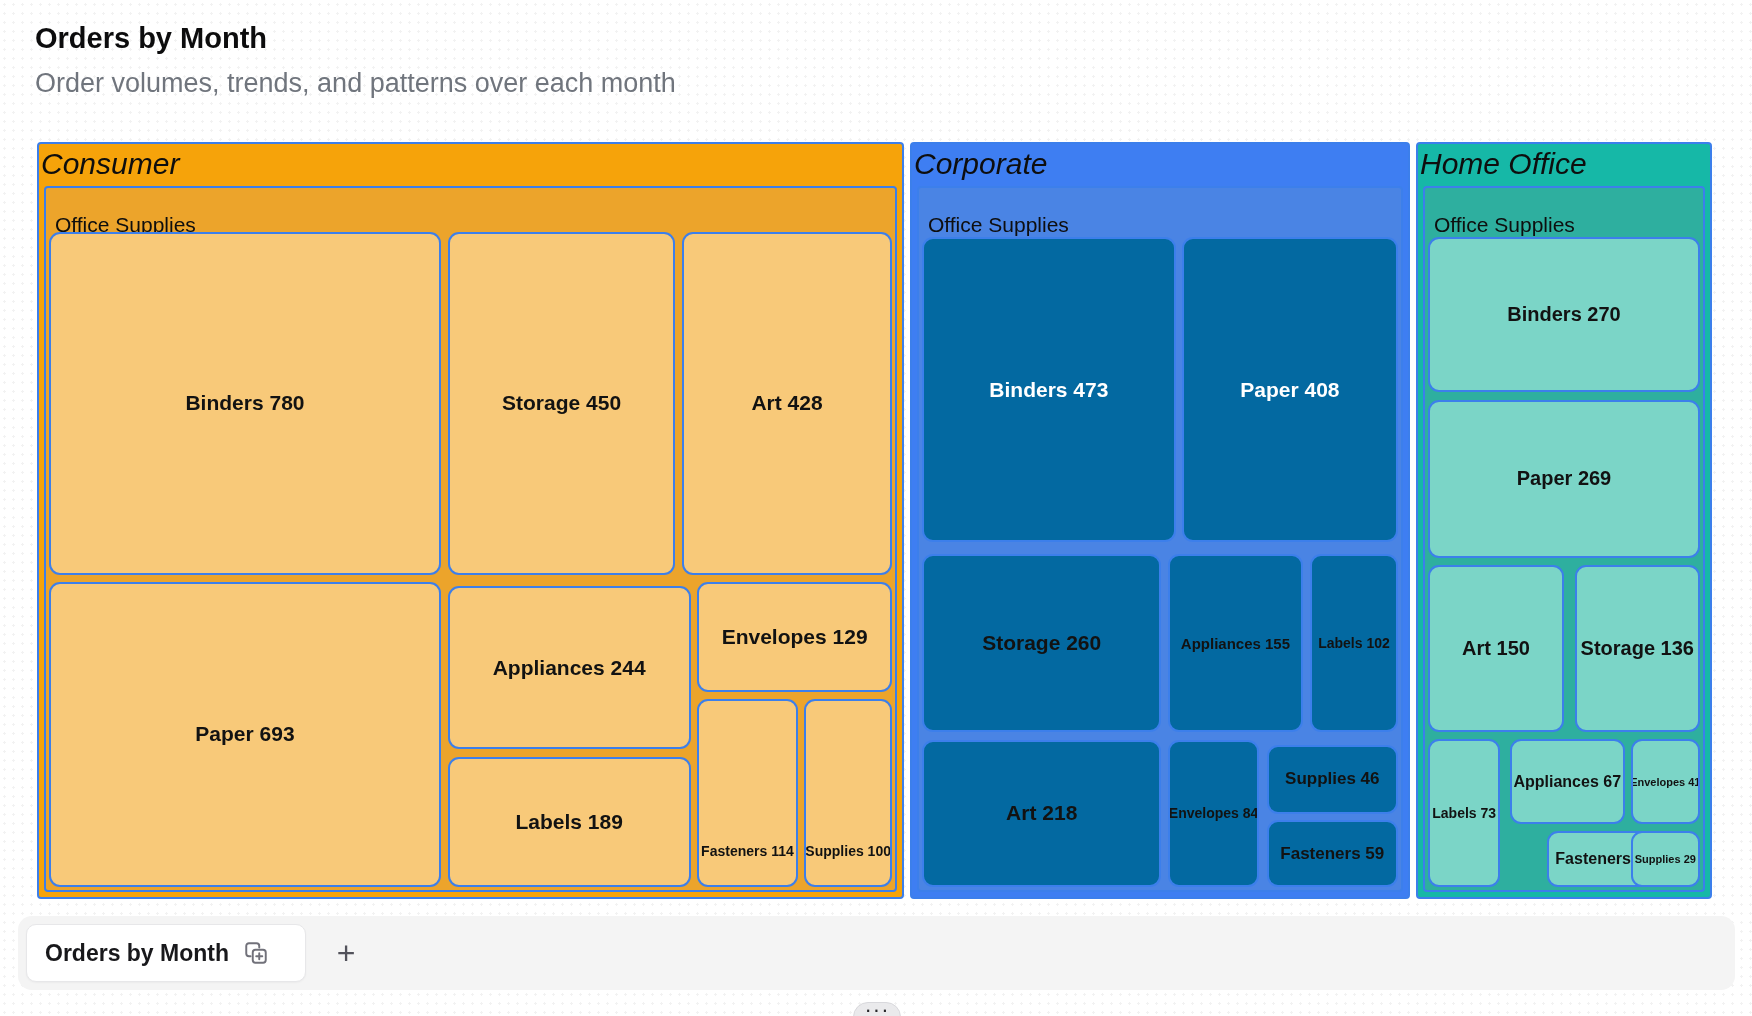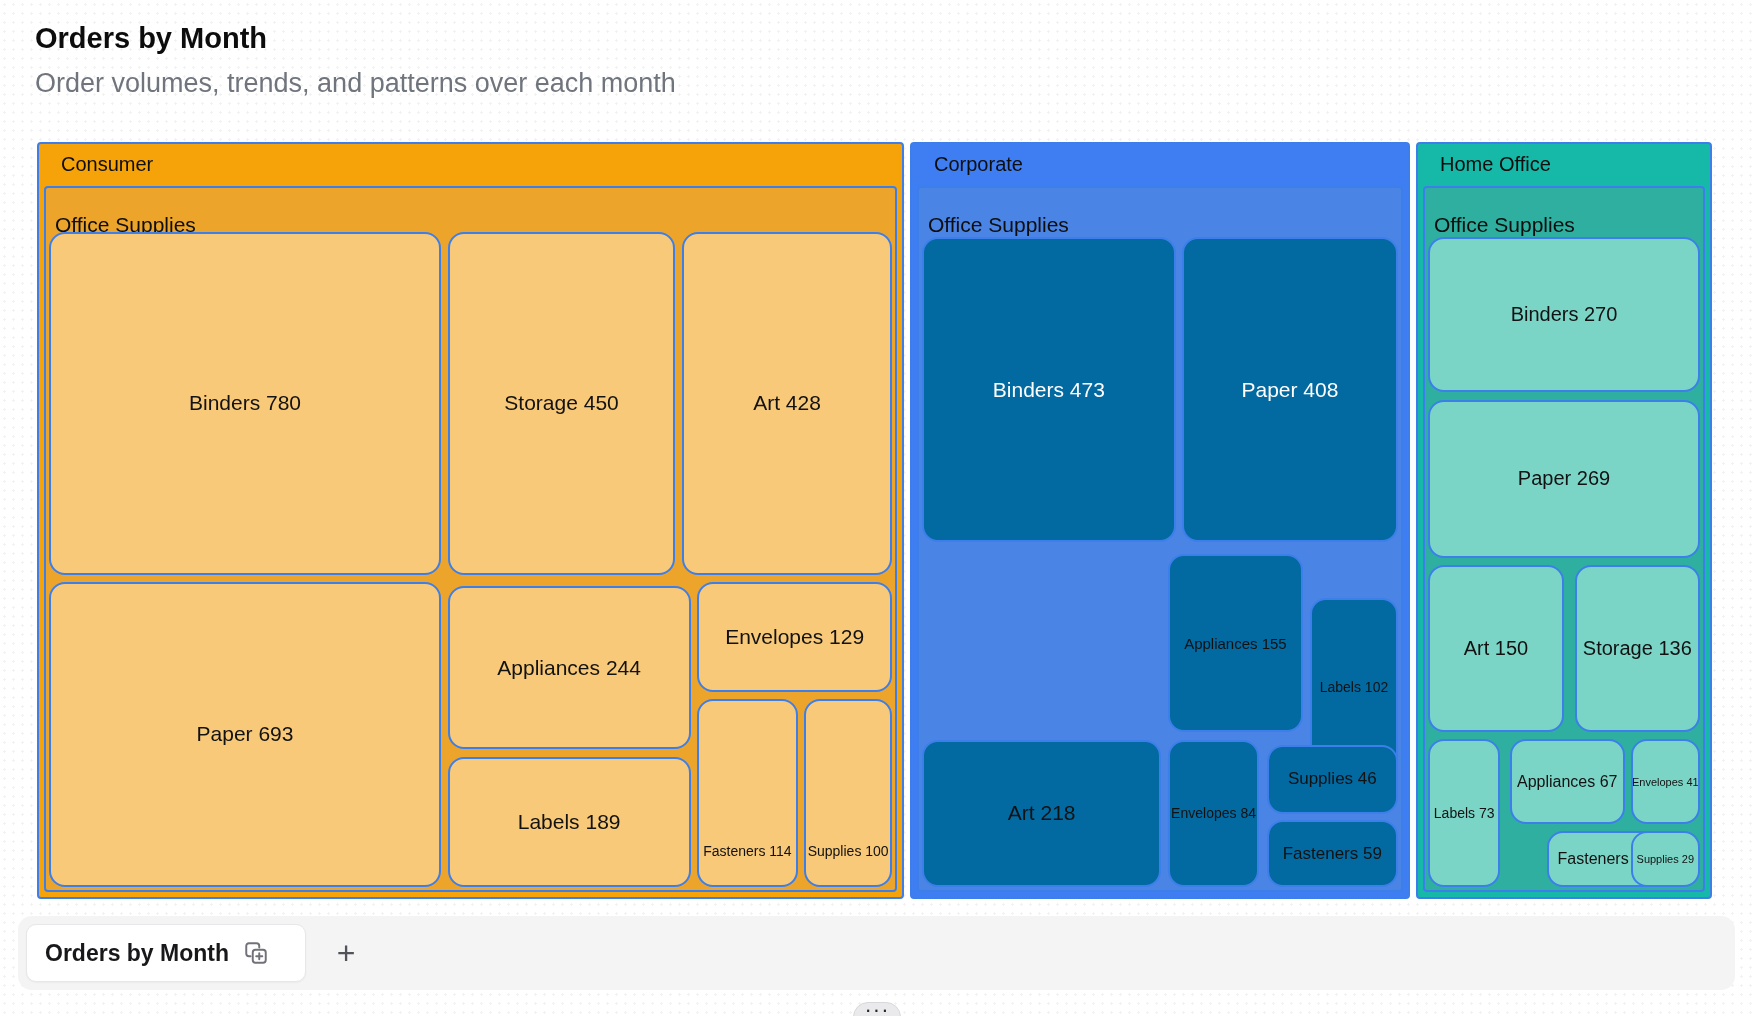--- a/index.html
+++ b/index.html
@@ -9,28 +9,28 @@
     background-image:radial-gradient(circle, rgba(0,0,0,0.05) 1.1px, transparent 1.1px);
     background-size:9px 9px;
     font-family:"Liberation Sans", sans-serif;
     color:#111;
   }
   .title{position:absolute;left:35px;top:22px;font-size:29px;font-weight:700;color:#0c0c0d;}
   .subtitle{position:absolute;left:35px;top:68px;font-size:27px;font-weight:400;color:#70757d;}
 
   .treemap{position:absolute;left:0;top:0;width:100%;height:100%;}
   .sec{position:absolute;border:2px solid #3c7feb;border-radius:4px;box-sizing:border-box;}
-  .sec-h{height:40px;display:flex;align-items:center;padding:0 22px;font-size:20px;color:#0e0e0e;cursor:default;}
+  .sec-h{height:40px;display:flex;align-items:center;padding:0 2px;font-size:30px;color:#0e0e0e;cursor:default;font-style:italic;}
   .sub{position:absolute;left:5px;right:5px;top:42px;bottom:5px;border:2px solid #3c7feb;border-radius:4px;box-sizing:border-box;}
   .sub-h{height:42px;display:flex;align-items:center;padding:16px 9px;font-size:21px;color:#0e0e0e;}
   .tiles{position:absolute;left:3px;right:3px;top:44px;bottom:3px;}
   .tile{
-    position:absolute;border:2px solid #3c7feb;border-radius:16px;box-sizing:border-box;
+    position:absolute;border:2px solid #3c7feb;border-radius:11px;box-sizing:border-box;
     display:flex;align-items:center;justify-content:center;
-    font-weight:400;color:#121212;text-align:center;white-space:nowrap;overflow:hidden;
+    font-weight:700;color:#121212;text-align:center;white-space:nowrap;overflow:hidden;
   }
   .tile.v-bottom{align-items:flex-end;padding-bottom:26px;}
   .tile.light{color:#ffffff;}
 
   .consumer{background:#f6a30a;}
   .consumer .sub{background:#eca42b;}
   .consumer .tile{background:#f8c979;}
 
   .corporate{background:#3e7ef2;}
   .corporate .sub{background:#4a84e4;}
@@ -96,22 +96,23 @@
       </div>
     </section>
 
     <section class="sec corporate" style="left:910px;top:142px;width:500px;height:757px;">
       <div class="sec-h">Corporate</div>
       <div class="sub">
         <div class="sub-h">Office Supplies</div>
         <div class="tiles">
           <div class="tile fs21 light" style="left:0%;top:0.8%;width:53.3%;height:46.6%;">Binders 473</div>
           <div class="tile fs21 light" style="left:54.6%;top:0.8%;width:45.4%;height:46.6%;">Paper 408</div>
+          <div class="tile fs21" style="left:0%;top:49.2%;width:50.3%;height:27.1%;">Storage 260</div>
           <div class="tile fs15" style="left:51.6%;top:49.2%;width:28.5%;height:27.1%;">Appliances 155</div>
-          <div class="tile fs14" style="left:81.5%;top:49.2%;width:18.5%;height:27.1%;margin-top:44px;">Labels 102</div>
+          <div class="tile fs14" style="left:81.5%;top:49.2%;width:18.5%;height:27.1%;">Labels 102</div>
           <div class="tile fs21" style="left:0%;top:77.5%;width:50.3%;height:22.5%;">Art 218</div>
           <div class="tile fs12" style="left:51.6%;top:77.5%;width:19.3%;height:22.5%;">Envelopes 84</div>
           <div class="tile fs17" style="left:72.4%;top:78.3%;width:27.6%;height:10.5%;">Supplies 46</div>
           <div class="tile fs17" style="left:72.4%;top:89.8%;width:27.6%;height:10.2%;">Fasteners 59</div>
         </div>
       </div>
     </section>
 
     <section class="sec home" style="left:1416px;top:142px;width:296px;height:757px;">
       <div class="sec-h">Home Office</div>

